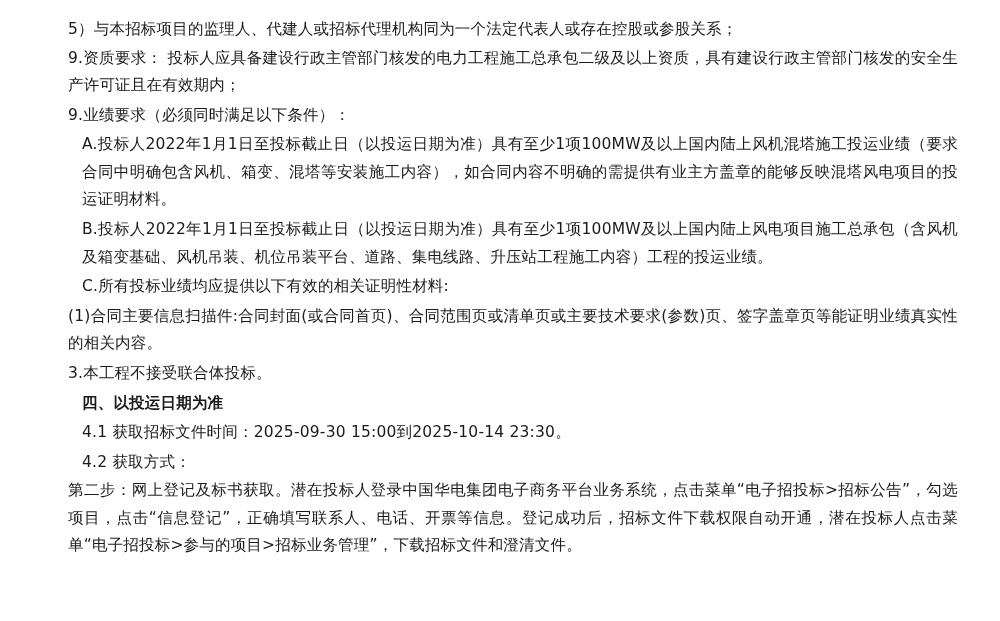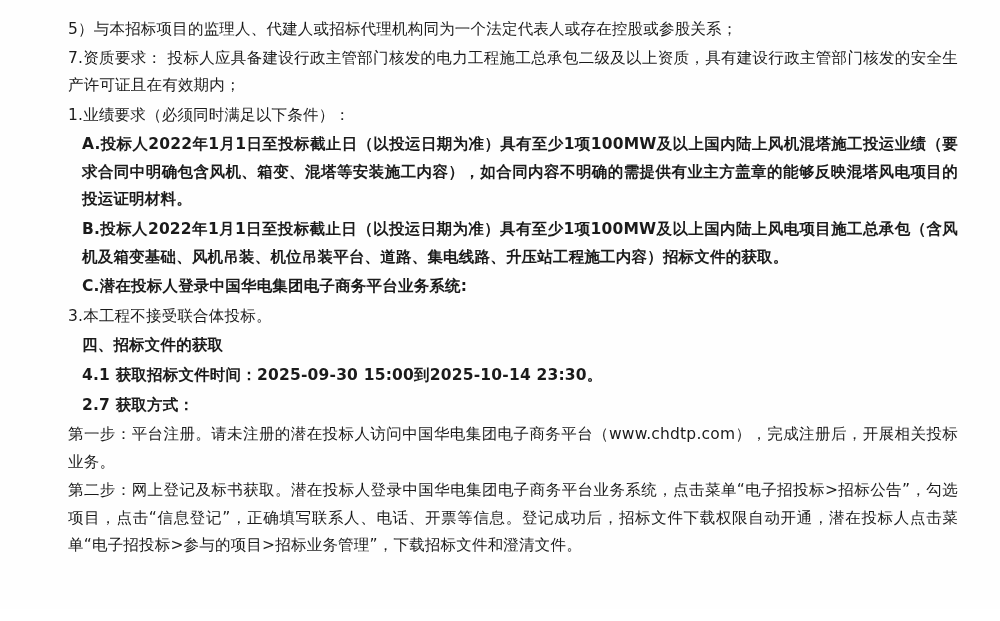--- a/index.html
+++ b/index.html
@@ -35,55 +35,54 @@
     text-justify: inter-ideograph;
     color: #1b1b1b;
   }
   .indent-1 {
     text-indent: 0;
     padding-left: 14px;
   }
   .indent-2 {
     text-indent: 0;
     padding-left: 28px;
-    font-weight: bold;
   }
   .bold {
     font-weight: bold;
   }
   .gap-top {
     margin-top: 2px;
   }
 </style>
 </head>
 <body>
 
 <div class="page">
   <div class="doc-body">
 
     <p class="para indent-1">5）与本招标项目的监理人、代建人或招标代理机构同为一个法定代表人或存在控股或参股关系；</p>
 
-    <p class="para indent-1">7.资质要求： 投标人应具备建设行政主管部门核发的电力工程施工总承包二级及以上资质，具有建设行政主管部门核发的安全生产许可证且在有效期内；</p>
+    <p class="para indent-1">9.资质要求： 投标人应具备建设行政主管部门核发的电力工程施工总承包二级及以上资质，具有建设行政主管部门核发的安全生产许可证且在有效期内；</p>
 
-    <p class="para indent-1 gap-top">1.业绩要求（必须同时满足以下条件）：</p>
+    <p class="para indent-1 gap-top">9.业绩要求（必须同时满足以下条件）：</p>
 
     <p class="para indent-2 gap-top">A.投标人2022年1月1日至投标截止日（以投运日期为准）具有至少1项100MW及以上国内陆上风机混塔施工投运业绩（要求合同中明确包含风机、箱变、混塔等安装施工内容），如合同内容不明确的需提供有业主方盖章的能够反映混塔风电项目的投运证明材料。</p>
 
-    <p class="para indent-2 gap-top">B.投标人2022年1月1日至投标截止日（以投运日期为准）具有至少1项100MW及以上国内陆上风电项目施工总承包（含风机及箱变基础、风机吊装、机位吊装平台、道路、集电线路、升压站工程施工内容）招标文件的获取。</p>
+    <p class="para indent-2 gap-top">B.投标人2022年1月1日至投标截止日（以投运日期为准）具有至少1项100MW及以上国内陆上风电项目施工总承包（含风机及箱变基础、风机吊装、机位吊装平台、道路、集电线路、升压站工程施工内容）工程的投运业绩。</p>
 
-    <p class="para indent-2 gap-top">C.潜在投标人登录中国华电集团电子商务平台业务系统:</p>
+    <p class="para indent-2 gap-top">C.所有投标业绩均应提供以下有效的相关证明性材料:</p>
 
+    <p class="para indent-1 gap-top">(1)合同主要信息扫描件:合同封面(或合同首页)、合同范围页或清单页或主要技术要求(参数)页、签字盖章页等能证明业绩真实性的相关内容。</p>
 
 
     <p class="para indent-1 gap-top">3.本工程不接受联合体投标。</p>
 
-    <p class="para indent-2 bold gap-top">四、招标文件的获取</p>
+    <p class="para indent-2 bold gap-top">四、以投运日期为准</p>
 
     <p class="para indent-2 gap-top">4.1 获取招标文件时间：2025-09-30 15:00到2025-10-14 23:30。</p>
 
-    <p class="para indent-2 gap-top">2.7 获取方式：</p>
+    <p class="para indent-2 gap-top">4.2 获取方式：</p>
 
-    <p class="para indent-1 gap-top">第一步：平台注册。请未注册的潜在投标人访问中国华电集团电子商务平台（www.chdtp.com），完成注册后，开展相关投标业务。</p>
 
     <p class="para indent-1">第二步：网上登记及标书获取。潜在投标人登录中国华电集团电子商务平台业务系统，点击菜单“电子招投标&gt;招标公告”，勾选项目，点击“信息登记”，正确填写联系人、电话、开票等信息。登记成功后，招标文件下载权限自动开通，潜在投标人点击菜单“电子招投标&gt;参与的项目&gt;招标业务管理”，下载招标文件和澄清文件。</p>
 
   </div>
 </div>
 
 </body></html>

